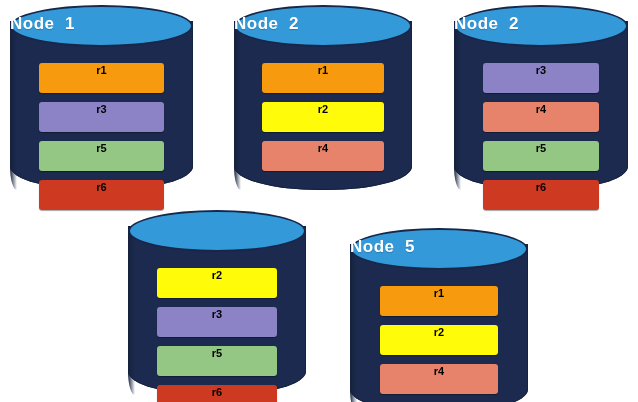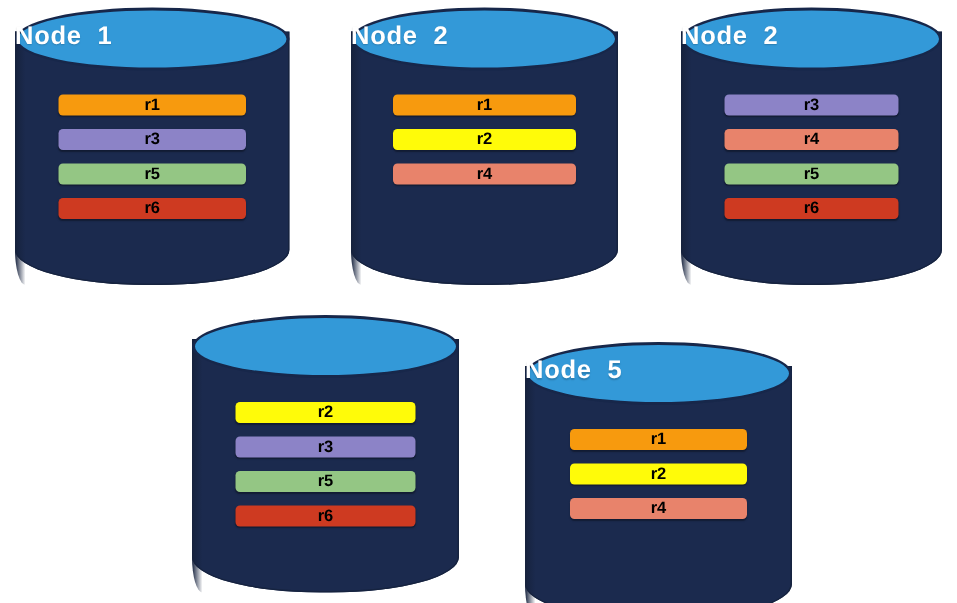--- a/index.html
+++ b/index.html
@@ -48,21 +48,21 @@
     letter-spacing:0.5px;
     line-height:20px;
     white-space:pre;
     text-shadow:0 1px 1px rgba(0,0,0,0.18);
   }
   .rows{
     position:absolute;left:0;right:0;
     top:58px;
   }
   .row{
-    height:14px;
+    height:30px;
     margin:0 auto 9px auto;
     border-radius:3px;
     position:relative;
     color:#000000;
     font-weight:bold;
     font-size:11px;
     line-height:14px;
     text-align:center;
     box-shadow:0 1px 1px rgba(0,0,0,0.35);
   }

